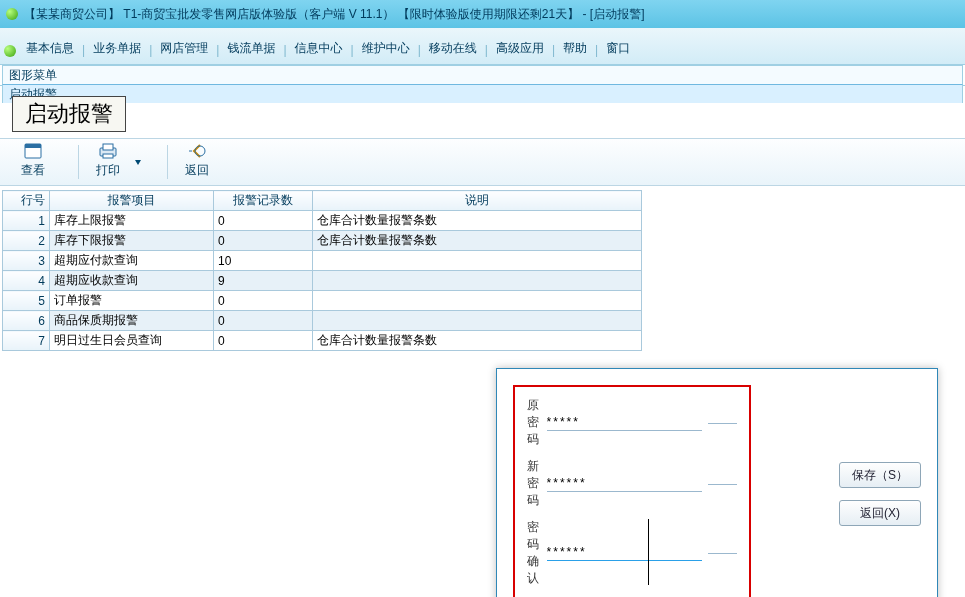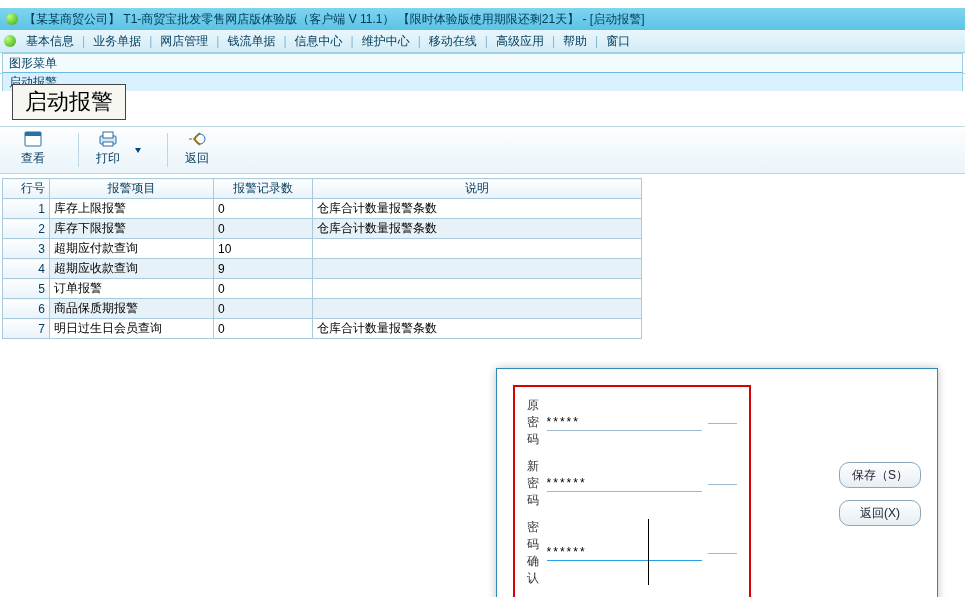--- a/index.html
+++ b/index.html
@@ -1,19 +1,19 @@
 <!DOCTYPE html>
 <html><head>
 <meta charset="utf-8">
 <style>
   html,body{margin:0;padding:0;font-family:"Microsoft YaHei","SimSun",sans-serif;font-size:12px;color:#000;background:#fff;}
   body{width:965px;height:597px;overflow:hidden;position:relative;}
-  .titlebar{height:22px;background:linear-gradient(to bottom,#7fd4f0,#5cc3e5);display:flex;align-items:center;padding:0 6px;color:#003a5b;margin-top:8px;}
+  .titlebar{height:28px;background:linear-gradient(to bottom,#7fd4f0,#5cc3e5);display:flex;align-items:center;padding:0 6px;color:#003a5b;}
   .titlebar .ball{width:12px;height:12px;border-radius:50%;background:radial-gradient(circle at 30% 30%,#b8ff7e,#3aa20f);margin-right:6px;}
-  .menubar{height:22px;background:linear-gradient(to bottom,#eaf6fb,#d2ecf7);border-bottom:1px solid #9fcfe3;display:flex;align-items:center;padding:0 4px;}
+  .menubar{height:22px;background:linear-gradient(to bottom,#eaf6fb,#d2ecf7);border-bottom:1px solid #9fcfe3;display:flex;align-items:flex-end;padding:7px 4px;}
   .menubar .ball{width:12px;height:12px;border-radius:50%;background:radial-gradient(circle at 30% 30%,#b8ff7e,#3aa20f);margin-right:6px;}
   .menubar span{padding:0 4px;color:#003a5b;}
   .menubar .sep{color:#7fb8cf;}
   .tabbar{height:20px;background:#fff;border-bottom:1px solid #9fcfe3;display:flex;padding-left:2px;flex-direction:column;}
   .tab{height:18px;line-height:18px;padding:0 6px;border:1px solid #9fcfe3;border-bottom:none;margin-right:2px;background:#f4fbff;color:#003a5b;font-size:12px;}
   .tab.active{background:#d9f0ff;border-top:1px solid #6fb8e0;}
   .page{background:#fff;}
   .page-title-wrap{padding:10px 12px 6px;}
   .page-title{display:inline-block;border:1px solid #444;padding:2px 12px;font-family:"KaiTi","STKaiti",serif;font-size:22px;background:#f7f7f2;}
   .toolbar{border-top:1px solid #bcd6e4;border-bottom:1px solid #bcd6e4;background:linear-gradient(to bottom,#fdfeff,#e9f4fa);height:46px;display:flex;align-items:center;padding:0 10px;}
@@ -42,21 +42,21 @@
   .dlg-body{padding:16px;display:flex;}
   .form-block{border:2px solid #d80000;padding:10px 12px 14px;width:210px;}
   .form-row{display:flex;align-items:center;margin-bottom:10px;position:relative;}
   .form-row:last-child{margin-bottom:0;}
   .form-row label{width:52px;color:#333;}
   .form-row .u-input{flex:1;border:none;border-bottom:1px solid #9bb8ce;outline:none;font-size:12px;letter-spacing:2px;padding:0 0 1px;background:transparent;}
   .form-row.sel .u-input{border-bottom:1px solid #2aa0e8;}
   .caret{position:absolute;right:88px;top:0;bottom:2px;width:1px;background:#000;}
   .u-line2{height:1px;border-bottom:1px solid #9bb8ce;width:78px;margin-left:6px;}
   .dlg-right{margin-left:auto;display:flex;flex-direction:column;gap:12px;justify-content:center;}
-  .btn{width:80px;height:24px;border:1px solid #8ea6b7;background:linear-gradient(to bottom,#fefefe,#e6eef4);border-radius:10px;color:#223;display:flex;align-items:center;justify-content:center;font-size:12px;}
+  .btn{width:80px;height:24px;border:1px solid #8ea6b7;background:linear-gradient(to bottom,#fefefe,#e6eef4);border-radius:3px;color:#223;display:flex;align-items:center;justify-content:center;font-size:12px;}
   svg{display:block;}
 </style>
 </head>
 <body>
 
 <div class="titlebar">
   <div class="ball"></div>
   <span>【某某商贸公司】 T1-商贸宝批发零售网店版体验版（客户端 V 11.1） 【限时体验版使用期限还剩21天】  - [启动报警]</span>
 </div>
 

